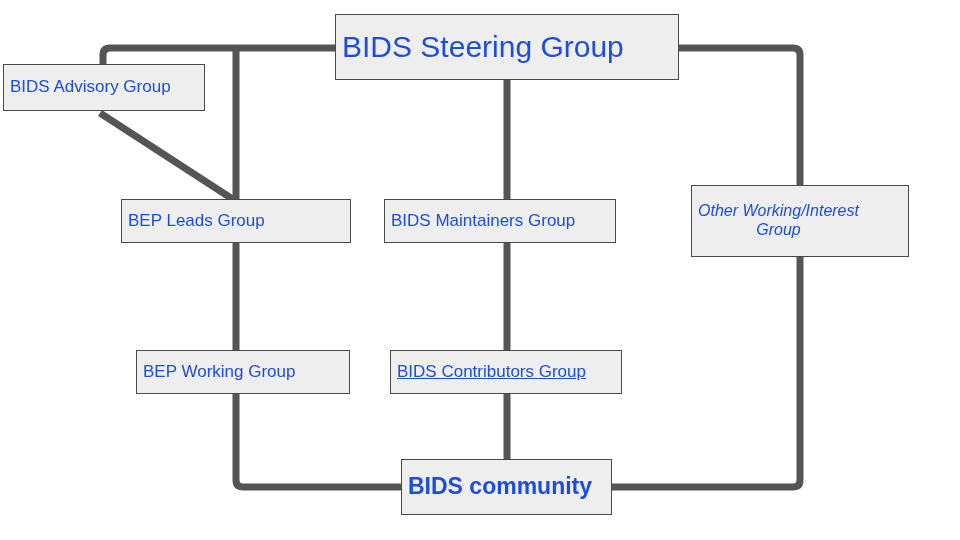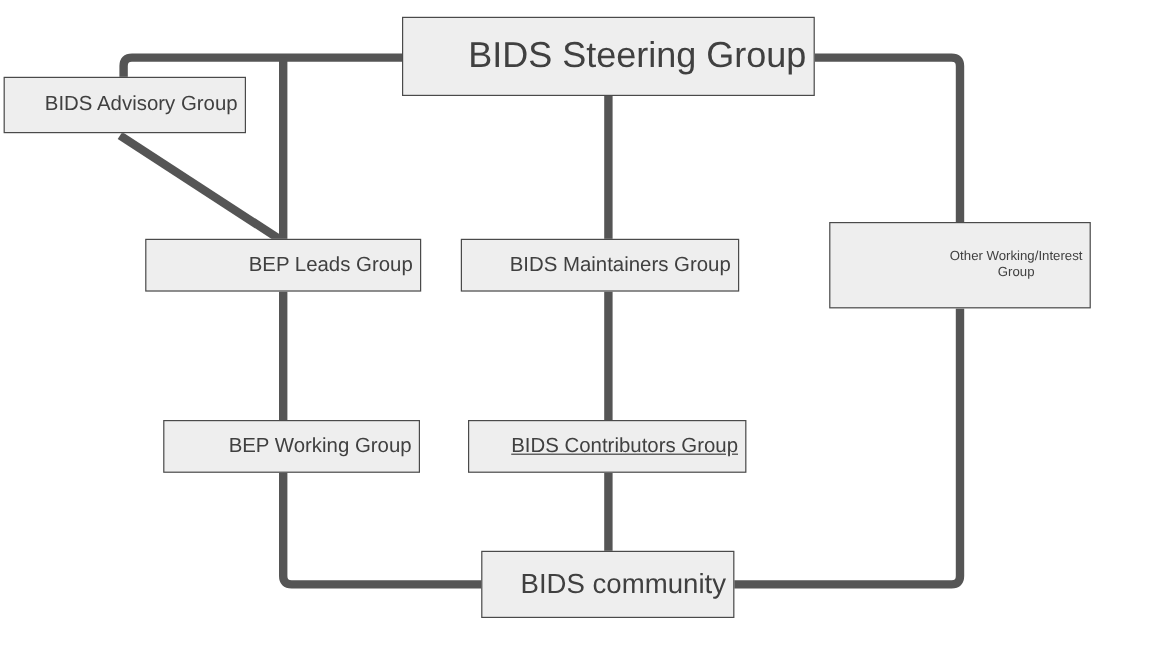--- a/index.html
+++ b/index.html
@@ -22,41 +22,41 @@
     width: 960px;
     height: 540px;
   }
   .node {
     position: absolute;
     box-sizing: border-box;
     background: #eeeeee;
     border: 1px solid #4a4a4a;
     display: flex;
     align-items: center;
-    justify-content: flex-end;
+    justify-content: flex-start;
     text-align: center;
-    color: #404040;
+    color: #1d4ed8;
     line-height: 1.18;
     z-index: 5;
     padding: 0 6px;
   }
   .node-label {
     display: block;
     white-space: pre-line;
   }
 
   
   #node-steering  { left: 335px; top: 14px;  width: 344px; height: 66px;  font-size: 30px; }
   #node-advisory  { left: 3px;   top: 64px;  width: 202px; height: 47px;  font-size: 17px; }
   #node-bep-leads { left: 121px; top: 199px; width: 230px; height: 44px;  font-size: 17px; }
   #node-maintainers { left: 384px; top: 199px; width: 232px; height: 44px; font-size: 17px; }
-  #node-other     { left: 691px; top: 185px; width: 218px; height: 72px;  font-size: 11px; }
+  #node-other     { left: 691px; top: 185px; width: 218px; height: 72px;  font-size: 16px; font-style: italic; }
   #node-bep-working { left: 136px; top: 350px; width: 214px; height: 44px; font-size: 17px; }
   #node-contributors { left: 390px; top: 350px; width: 232px; height: 44px; font-size: 17px; text-decoration: underline; }
-  #node-community { left: 401px; top: 459px; width: 211px; height: 56px;  font-size: 23px; }
+  #node-community { left: 401px; top: 459px; width: 211px; height: 56px;  font-size: 23px; font-weight: bold; }
 </style>
 </head>
 <body>
 
 <div id="canvas">
 
   <svg id="edges" viewBox="0 0 960 540" xmlns="http://www.w3.org/2000/svg">
     <g fill="none" stroke="#555555" stroke-width="7" stroke-linecap="butt" stroke-linejoin="round">
 
       <path d="M 335 48 L 110 48 Q 103 48 103 55 L 103 66"></path>

